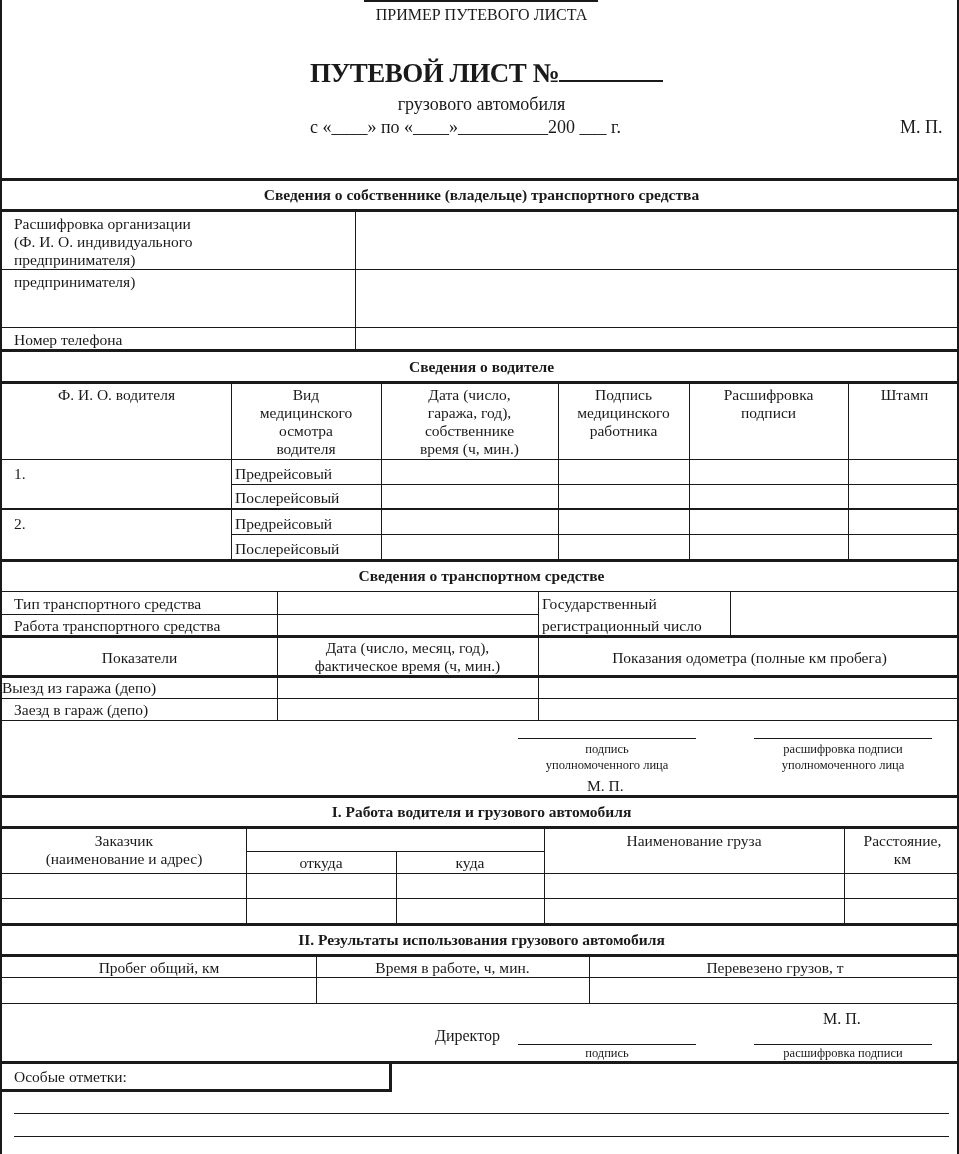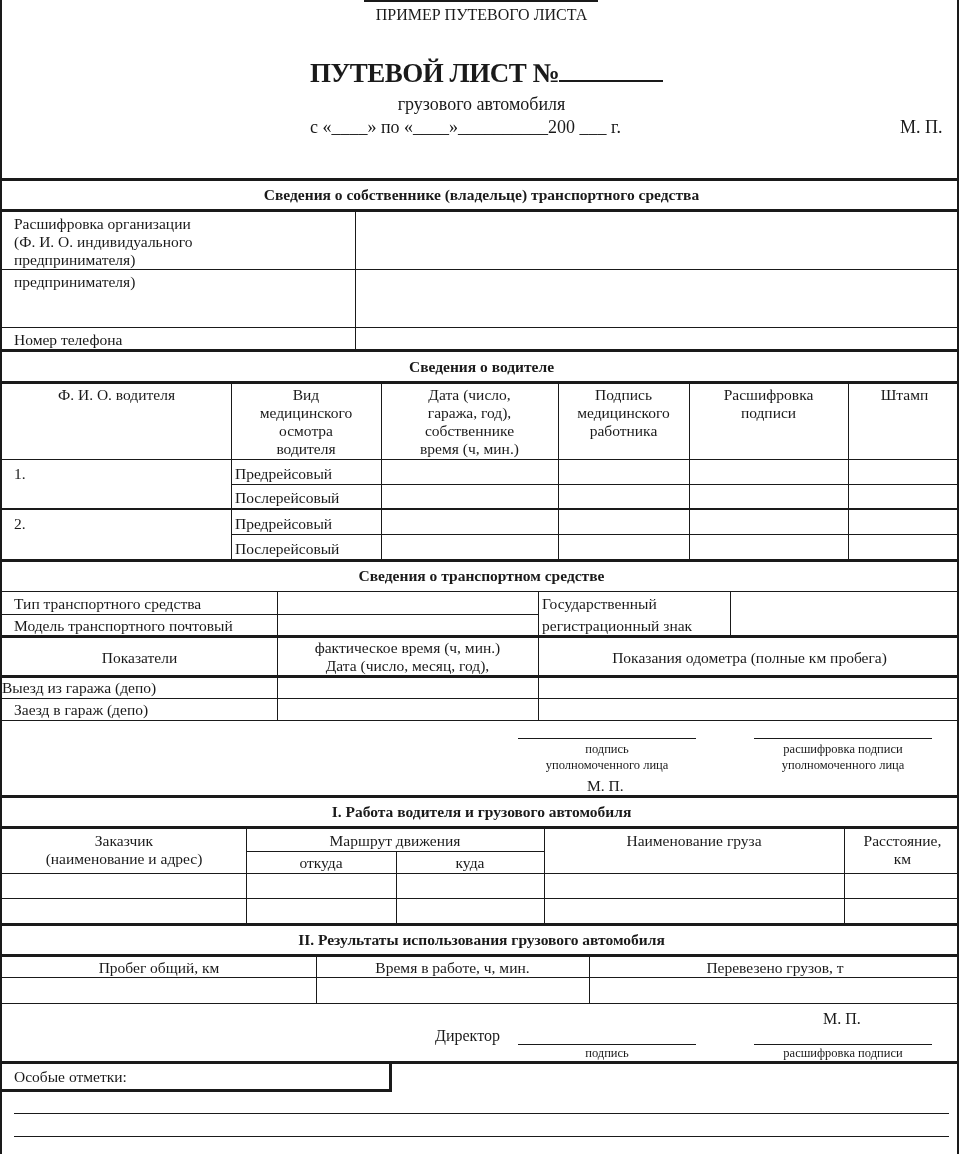--- a/index.html
+++ b/index.html
@@ -109,31 +109,31 @@
   <div class="hline thick" style="top:559px"></div>
   <div class="sec-title" style="top:567px">Сведения о транспортном средстве</div>
   <div class="hline thin" style="top:591px"></div>
 
   <div class="vline" style="left:275px;top:591px;height:130px"></div>
   <div class="vline" style="left:536px;top:591px;height:130px"></div>
   <div class="vline" style="left:728px;top:591px;height:45px"></div>
 
   <div class="cell-text" style="left:12px;top:595px">Тип транспортного средства</div>
   <div class="uline" style="left:0;top:614px;width:536px"></div>
-  <div class="cell-text" style="left:12px;top:617px">Модель транспортного почтовый</div>
+  <div class="cell-text" style="left:12px;top:617px">Работа транспортного средства</div>
   <div class="cell-text" style="left:540px;top:595px">
     <div>Государственный</div>
-    <div style="margin-top:4px">регистрационный знак</div>
+    <div style="margin-top:4px">регистрационный число</div>
   </div>
 
   <div class="hline thick" style="top:635px"></div>
   <div class="cell-text center" style="left:0;width:275px;top:649px">Показатели</div>
   <div class="cell-text center" style="left:275px;width:261px;top:639px">
+    <div>Дата (число, месяц, год),</div>
     <div>фактическое время (ч, мин.)</div>
-    <div>Дата (число, месяц, год),</div>
   </div>
   <div class="cell-text center" style="left:536px;width:423px;top:649px">Показания одометра (полные км пробега)</div>
   <div class="hline thick" style="top:675px"></div>
 
   <div class="cell-text" style="left:0;top:679px">Выезд из гаража (депо)</div>
   <div class="hline thin" style="top:698px"></div>
   <div class="cell-text" style="left:12px;top:701px">Заезд в гараж (депо)</div>
   <div class="hline thin" style="top:720px"></div>
 
   <div class="uline" style="left:516px;top:738px;width:178px"></div>
@@ -155,21 +155,20 @@
   <div class="vline" style="left:244px;top:829px;height:95px"></div>
   <div class="vline" style="left:394px;top:851px;height:73px"></div>
   <div class="vline" style="left:542px;top:829px;height:95px"></div>
   <div class="vline" style="left:842px;top:829px;height:95px"></div>
   <div class="uline" style="left:244px;top:851px;width:298px"></div>
 
   <div class="cell-text center" style="left:0;width:244px;top:832px">
     <div>Заказчик</div>
     <div>(наименование и адрес)</div>
   </div>
-  <div class="cell-text center" style="left:244px;width:298px;top:832px">Маршрут движения</div>
   <div class="cell-text center" style="left:244px;width:150px;top:854px">откуда</div>
   <div class="cell-text center" style="left:394px;width:148px;top:854px">куда</div>
   <div class="cell-text center" style="left:542px;width:300px;top:832px">Наименование груза</div>
   <div class="cell-text center" style="left:842px;width:117px;top:832px">
     <div>Расстояние,</div>
     <div>км</div>
   </div>
 
   <div class="hline thin" style="top:873px"></div>
   <div class="hline thin" style="top:898px"></div>

